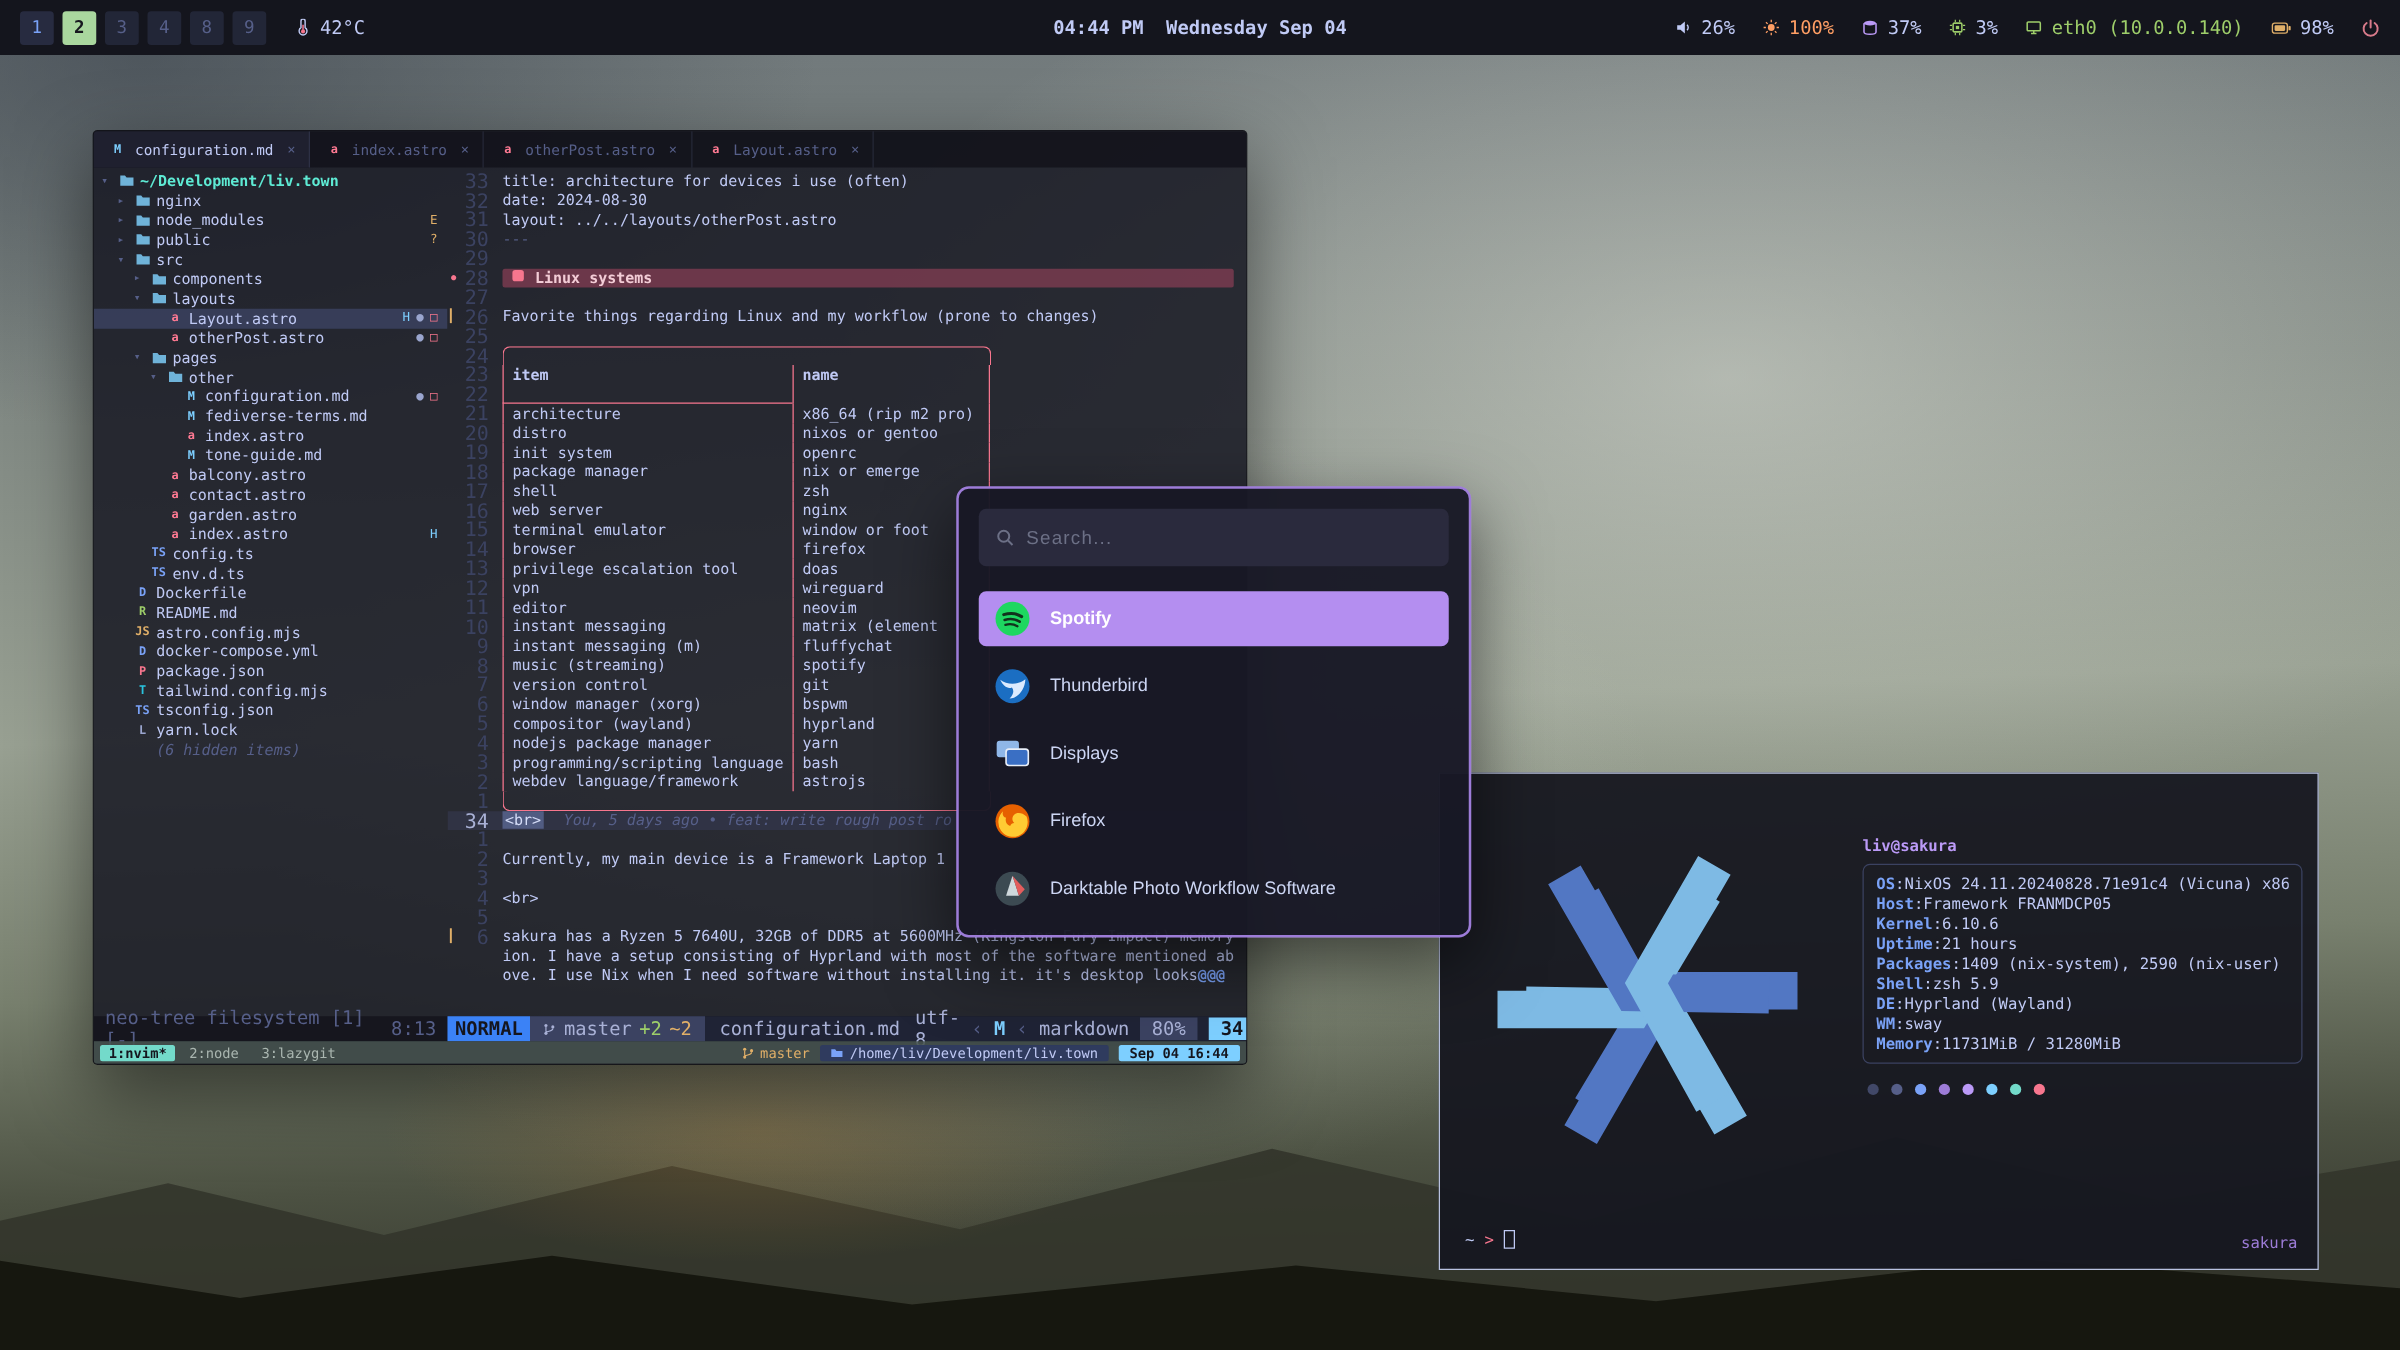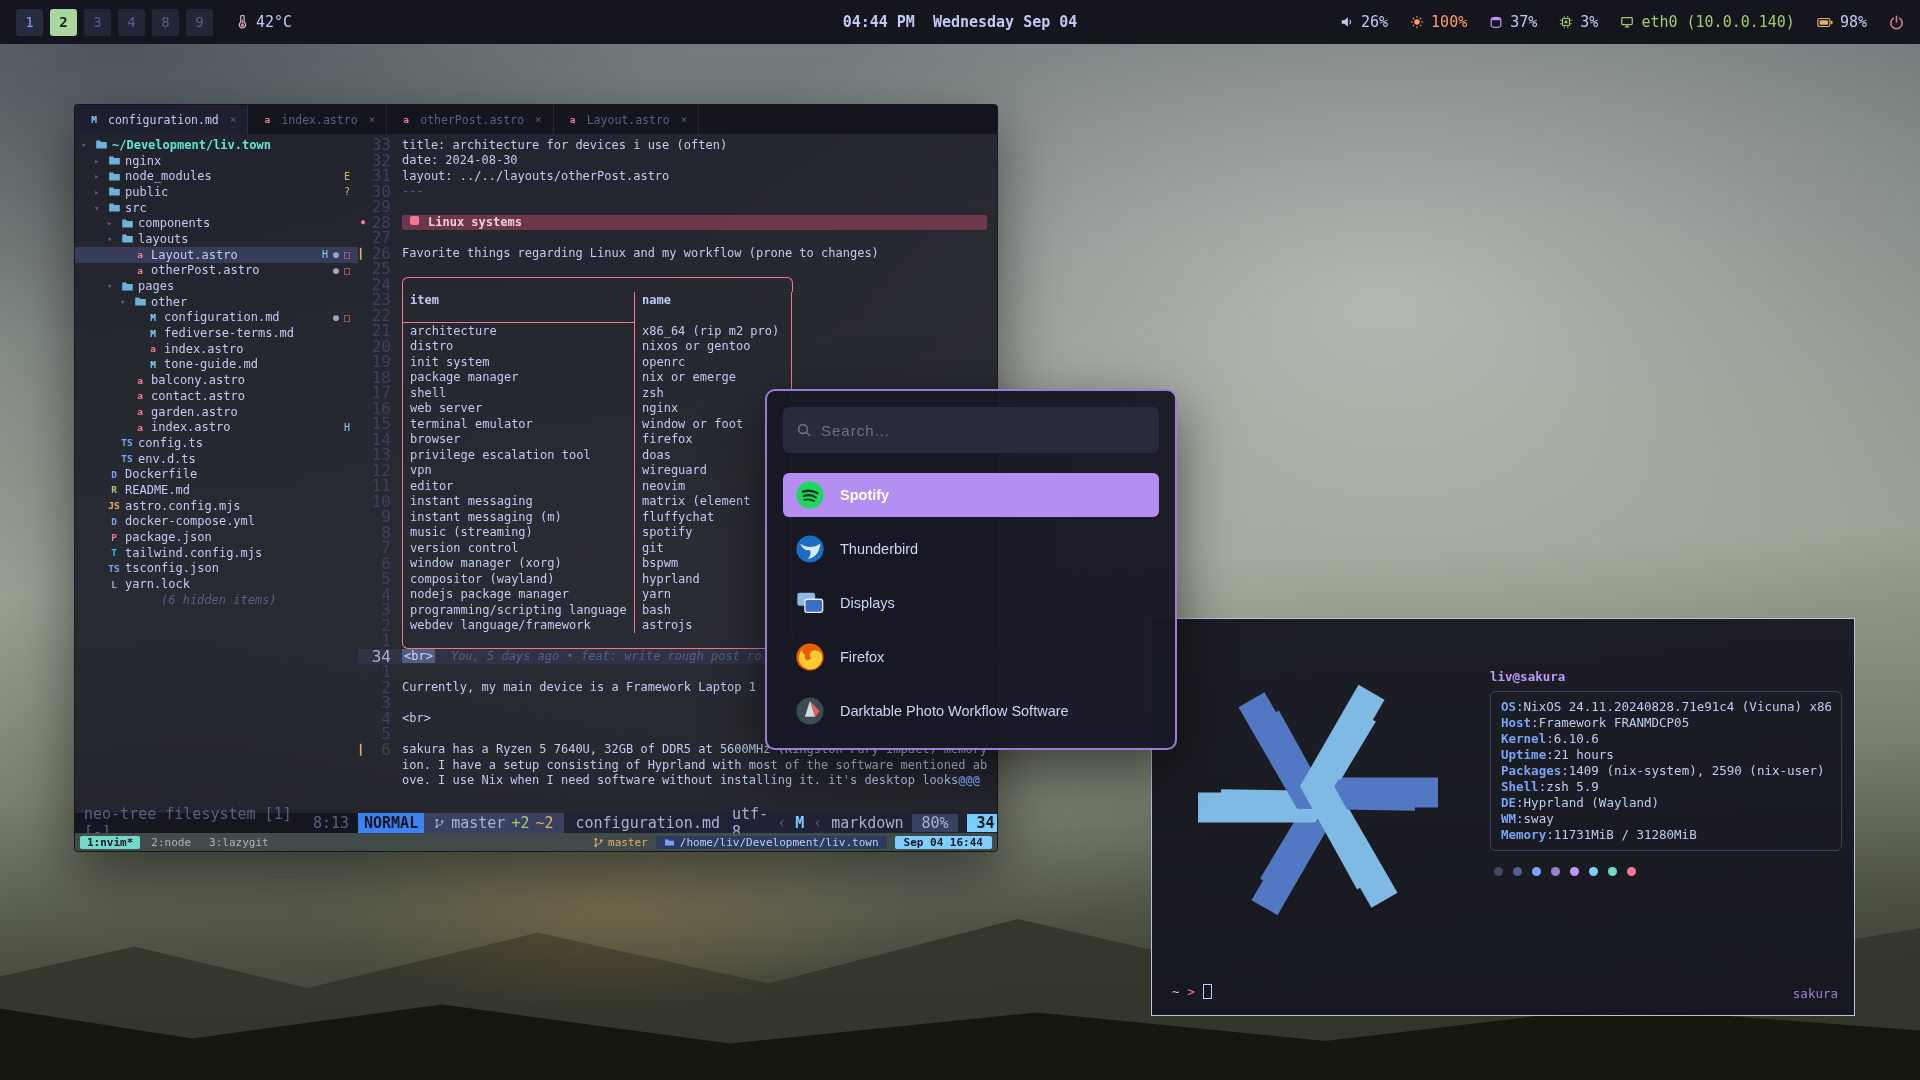--- a/index.html
+++ b/index.html
@@ -436,21 +436,21 @@
           <div class="tree-row" style="padding-left: 19px;">
             <span class="arrow">&nbsp;</span>
             <span class="fico" style="color: rgb(122, 162, 247);">TS</span>
             <span class="tree-label">tsconfig.json</span>
           </div>
           <div class="tree-row" style="padding-left: 19px;">
             <span class="arrow">&nbsp;</span>
             <span class="fico" style="color: rgb(154, 165, 206);">L</span>
             <span class="tree-label">yarn.lock</span>
           </div>
-          <div class="tree-row" style="padding-left: 19px; margin-left: 36px;">
+          <div class="tree-row" style="padding-left: 19px;">
             <span class="arrow">&nbsp;</span>
             <span class="fico"></span>
             <span class="tree-label dim" style="font-style: italic;">(6 hidden items)</span>
           </div>
         </div>
       <div class="editor-area">
           <div class="ed-line">
             <span class="sign"></span>
             <span class="lnum">33</span>
             <span class="lbody">

